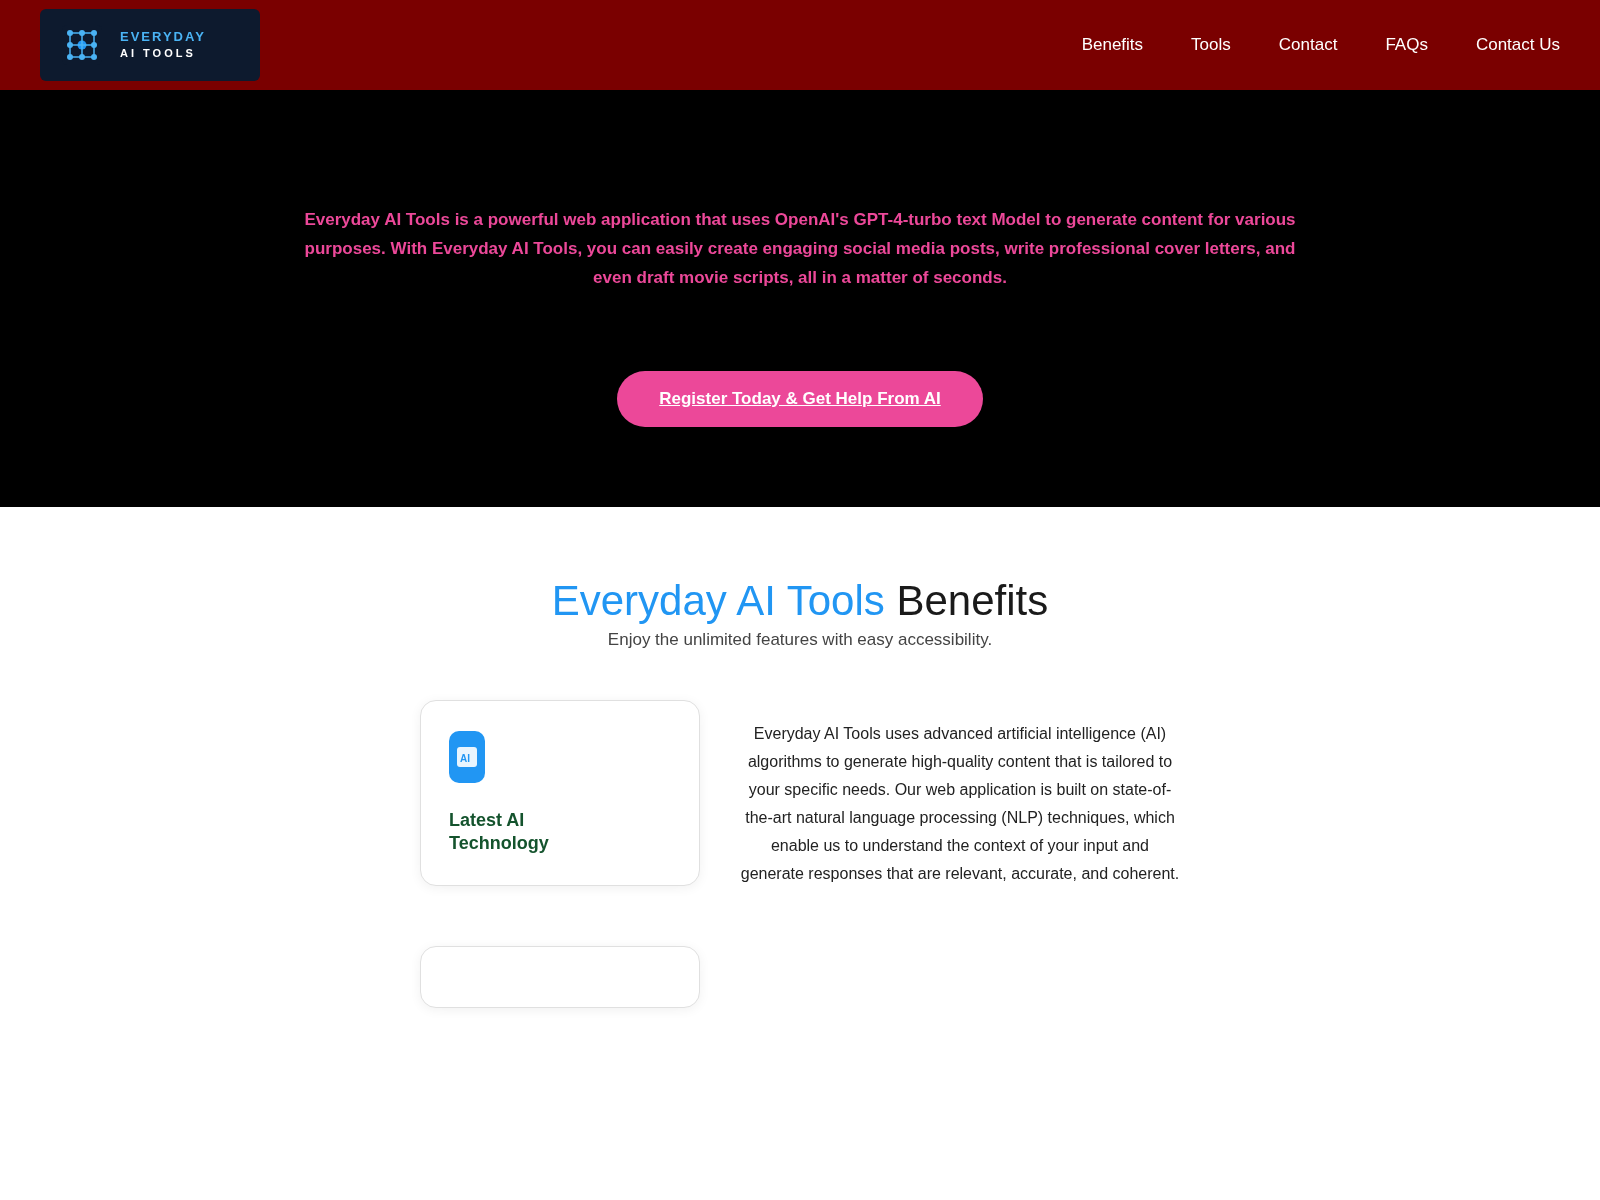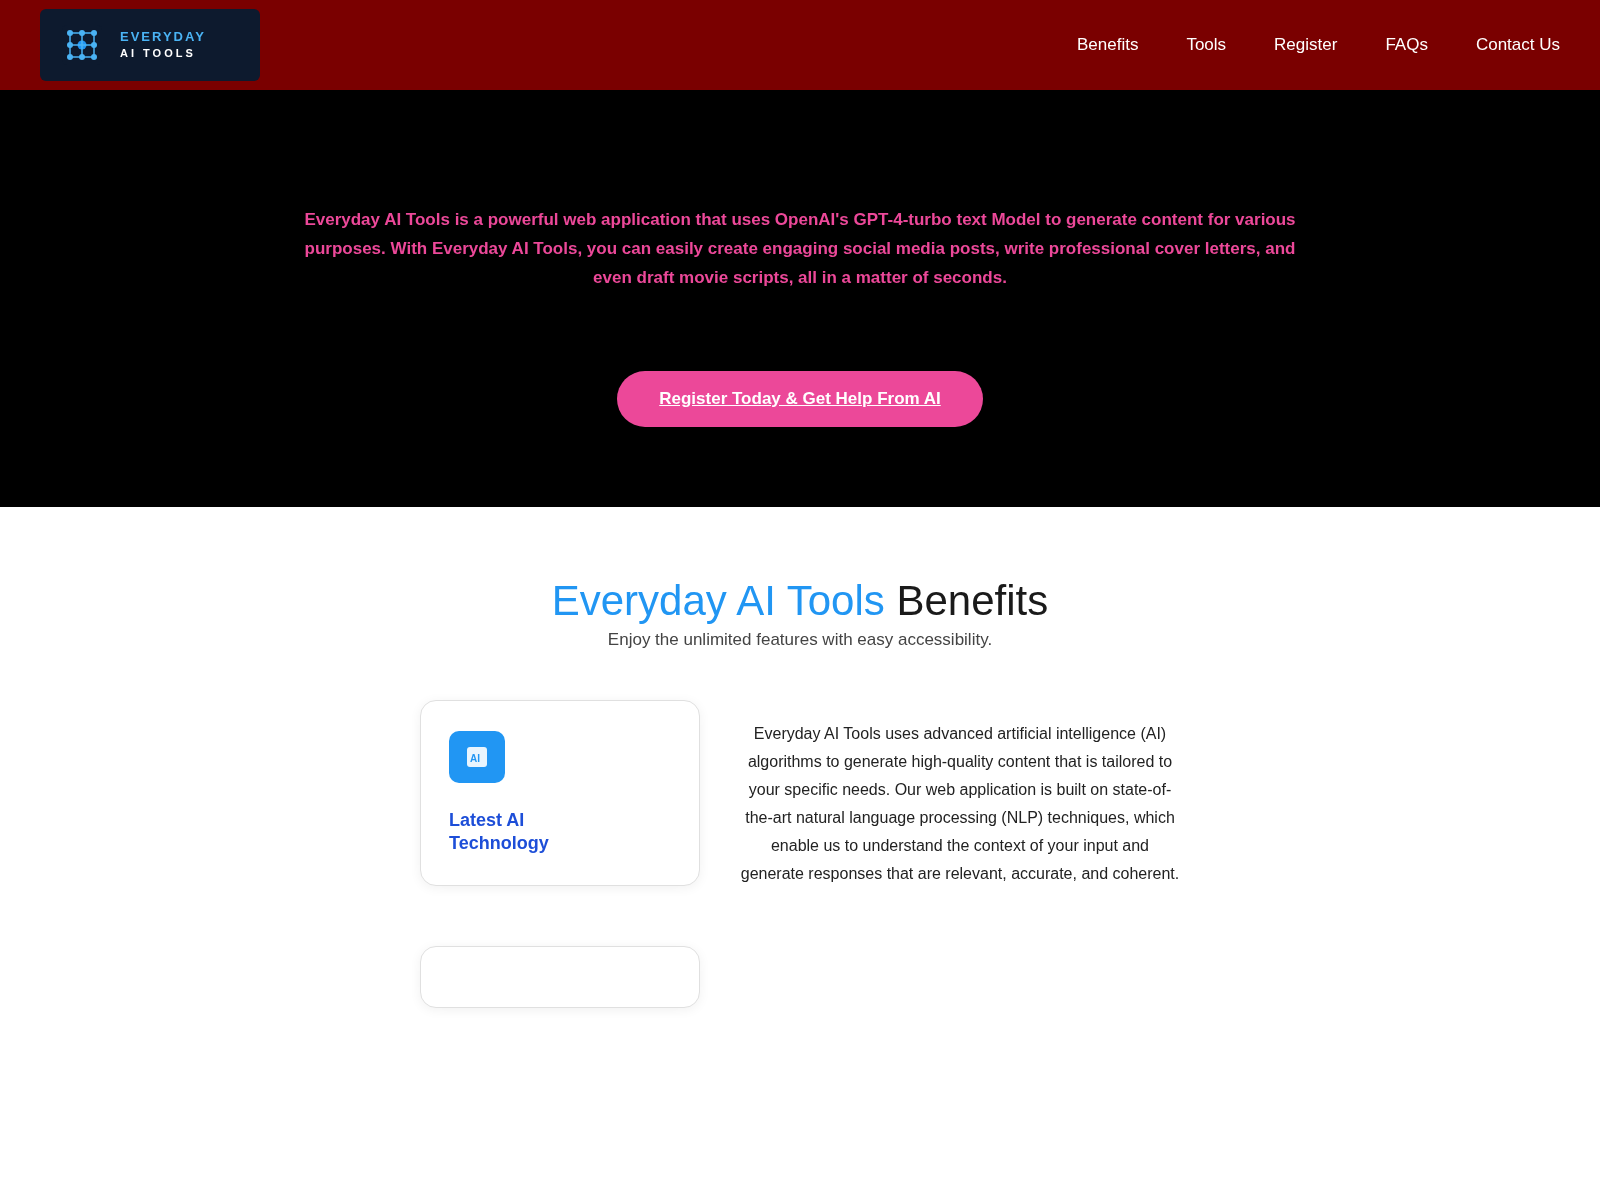--- a/index.html
+++ b/index.html
@@ -139,33 +139,33 @@
       border: 1px solid #e0e0e0;
       border-radius: 16px;
       padding: 30px 28px;
       width: 280px;
       text-align: left;
       box-shadow: 0 2px 12px rgba(0,0,0,0.06);
     }
     .benefit-card .card-icon {
       background: #2196f3;
       border-radius: 10px;
-      width: 56px;
+      width: 36px;
       height: 52px;
       display: flex;
       align-items: center;
       justify-content: center;
       margin-bottom: 18px;
       font-size: 26px;
       color: #fff;
     }
     .benefit-card h3 {
       font-size: 18px;
       font-weight: 800;
-      color: #1d4ed8;
+      color: #14532d;
       line-height: 1.3;
       margin-top: 26px;
     }
 
     .benefit-card-second {
       background: #fff;
       border: 1px solid #e0e0e0;
       border-radius: 16px;
       padding: 30px 28px;
       width: 280px;
@@ -217,21 +217,21 @@
     </svg>
     <div class="logo-text">
       <span>EVERYDAY</span>
       <span>AI TOOLS</span>
     </div>
   </div>
 
   <ul class="nav-links">
     <li><a href="#benefits">Benefits</a></li>
     <li><a href="#tools">Tools</a></li>
-    <li><a href="#pricing">Register</a></li>
+    <li><a href="#pricing">Contact</a></li>
     <li><a href="#faqs">FAQs</a></li>
     <li><a href="#contact">Contact Us</a></li>
   </ul>
 
 </nav>
 
 <section class="hero">
   <br><br>
   <p>Everyday AI Tools is a powerful web application that uses OpenAI's GPT-4-turbo text Model to generate content for various purposes. With Everyday AI Tools, you can easily create engaging social media posts, write professional cover letters, and even draft movie scripts, all in a matter of seconds.</p>
   <br>

